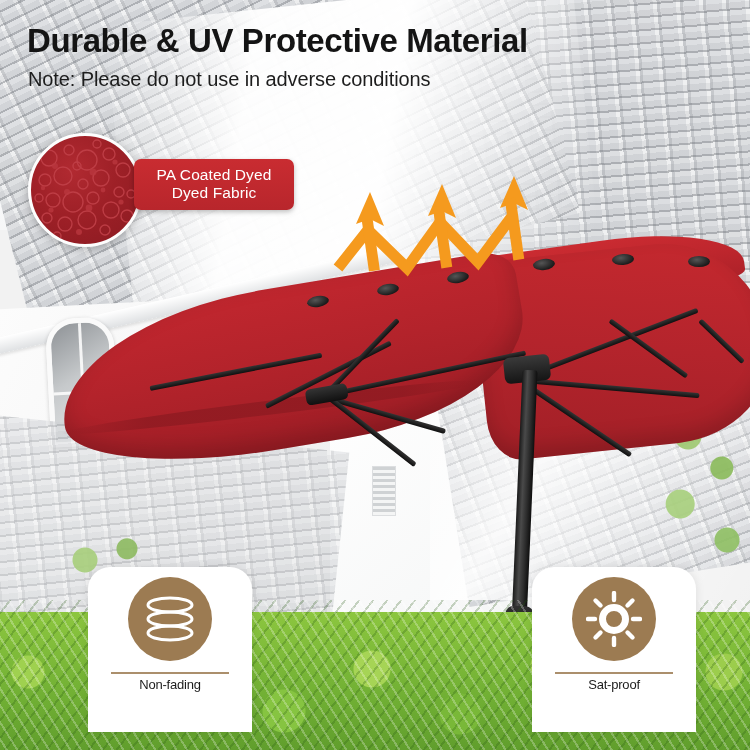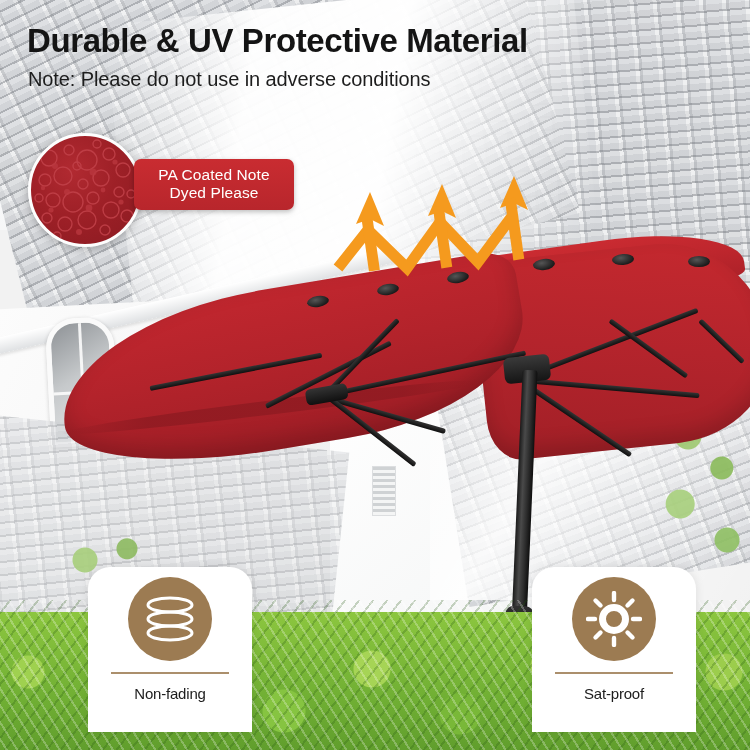--- a/index.html
+++ b/index.html
@@ -316,23 +316,22 @@
     display: flex; align-items: center; justify-content: center;
     flex: 0 0 auto;
   }
   .card-divider {
     width: 118px; height: 2px;
     background: #9c7b52;
     margin-top: 11px;
     opacity: .85;
   }
   .card-label {
-    margin-top: 9px;
     text-align: center;
-    font-size: 15px;
+    font-size: 13px;
     line-height: 21px;
     color: #1c1c1c;
     letter-spacing: -0.2px;
     padding: 0 6px;
   }
 </style>
 </head>
 <body>
 
 <div id="stage">
@@ -445,22 +444,22 @@
           <circle cx="58" cy="72" r="3.4"></circle>
             <circle cx="90" cy="66" r="2.6"></circle>
           <circle cx="20" cy="74" r="2.6"></circle>
             <circle cx="48" cy="96" r="3"></circle>
           <circle cx="72" cy="54" r="2.4"></circle>
             <circle cx="12" cy="52" r="2.2"></circle>
         </g>
       </svg>
     </div>
     <div class="fabric-label">
-      <div>PA Coated Note</div>
-      <div>Dyed Please</div>
+      <div>PA Coated Dyed</div>
+      <div>Dyed Fabric</div>
     </div>
   </div>
 
   <div class="title">Durable &amp; UV Protective Material</div>
   <div class="note">Note: Please do not use in adverse conditions</div>
 
   <div class="cards">
 
     <div class="card card-1">
       <div class="card-icon">

